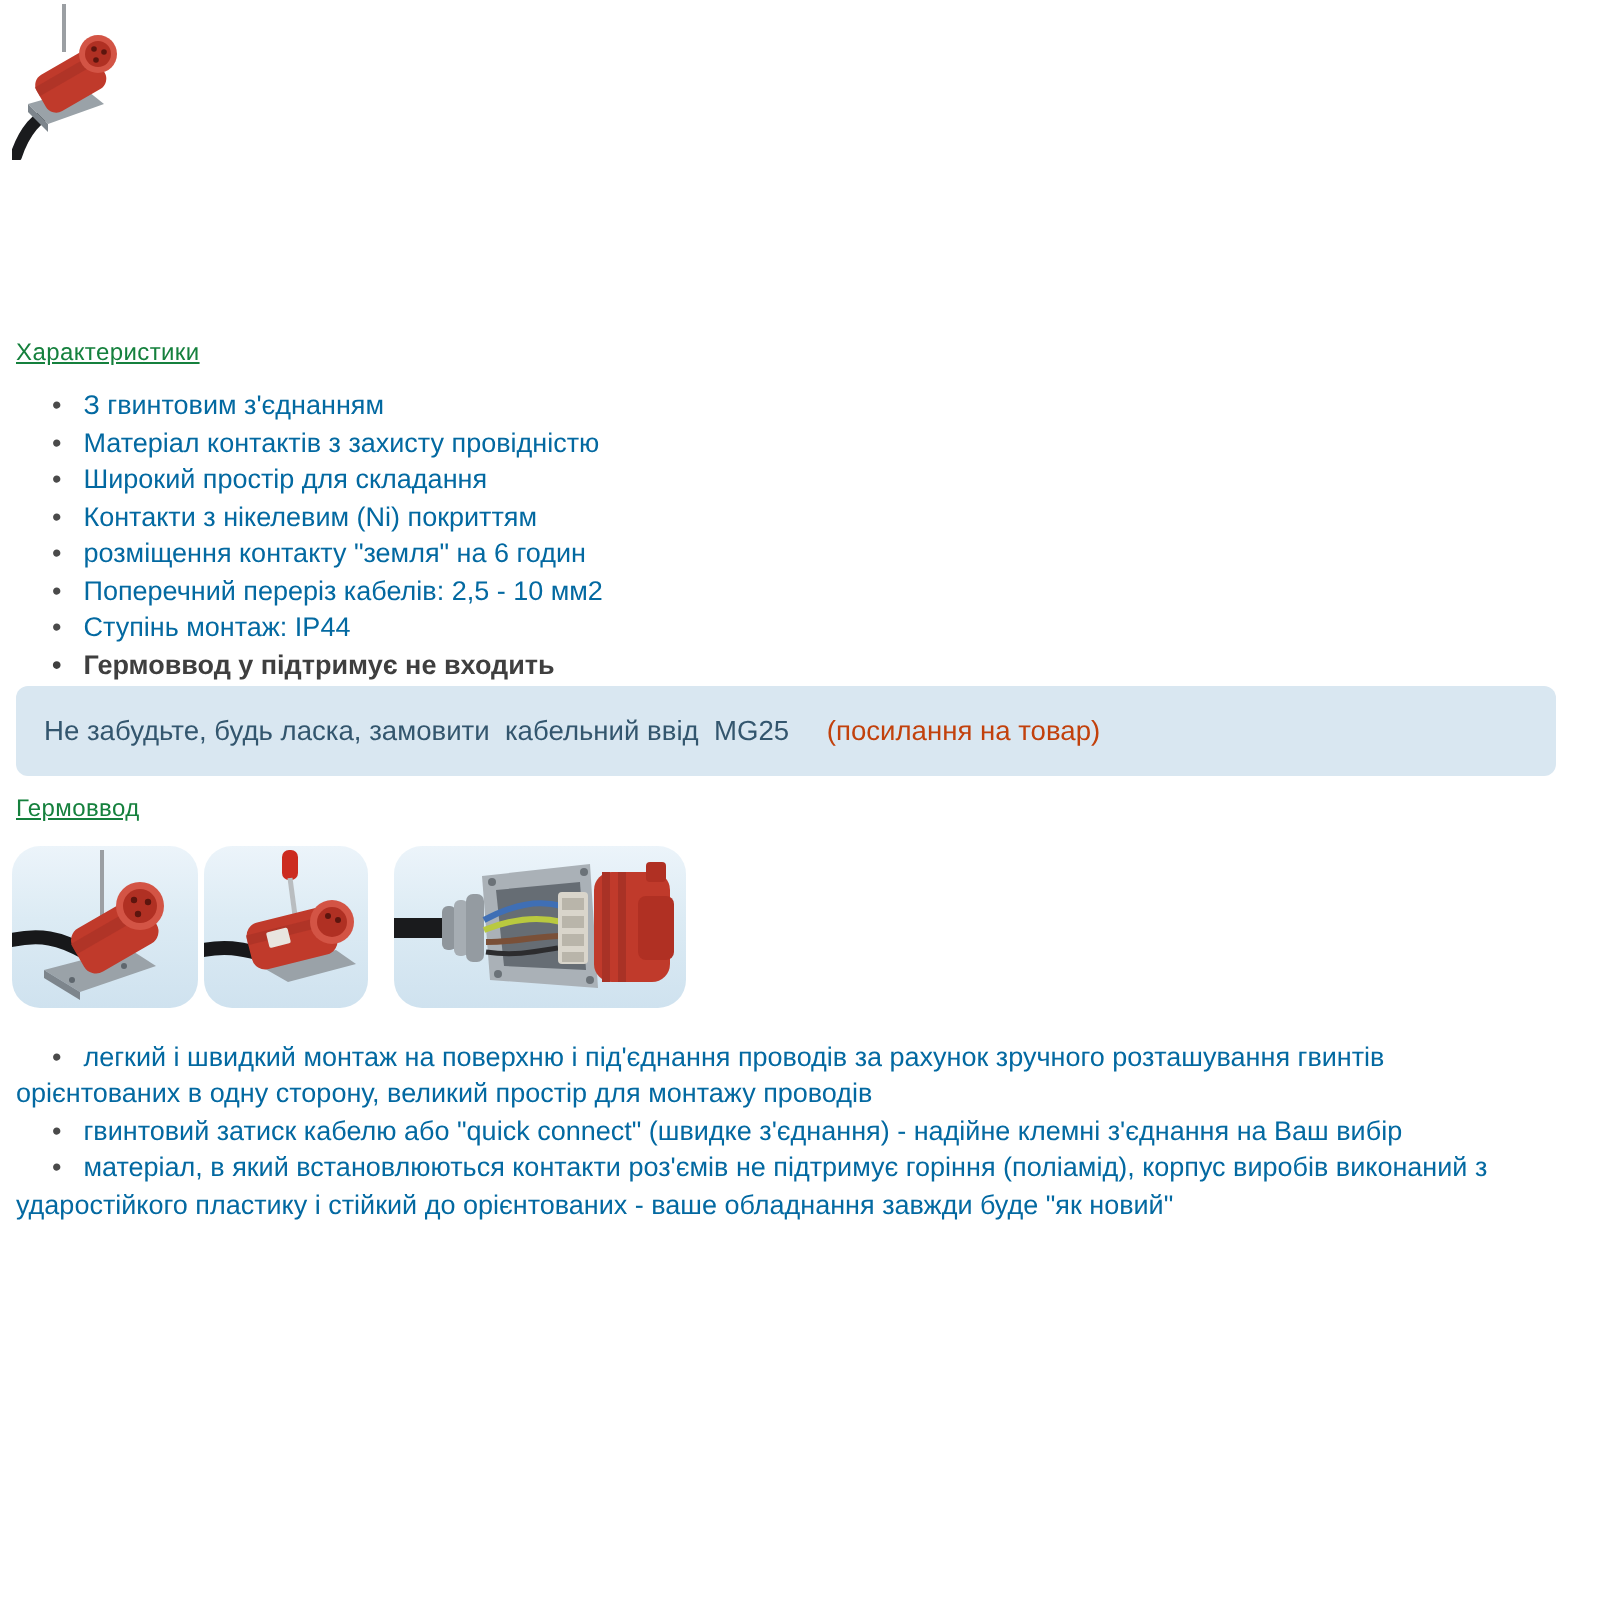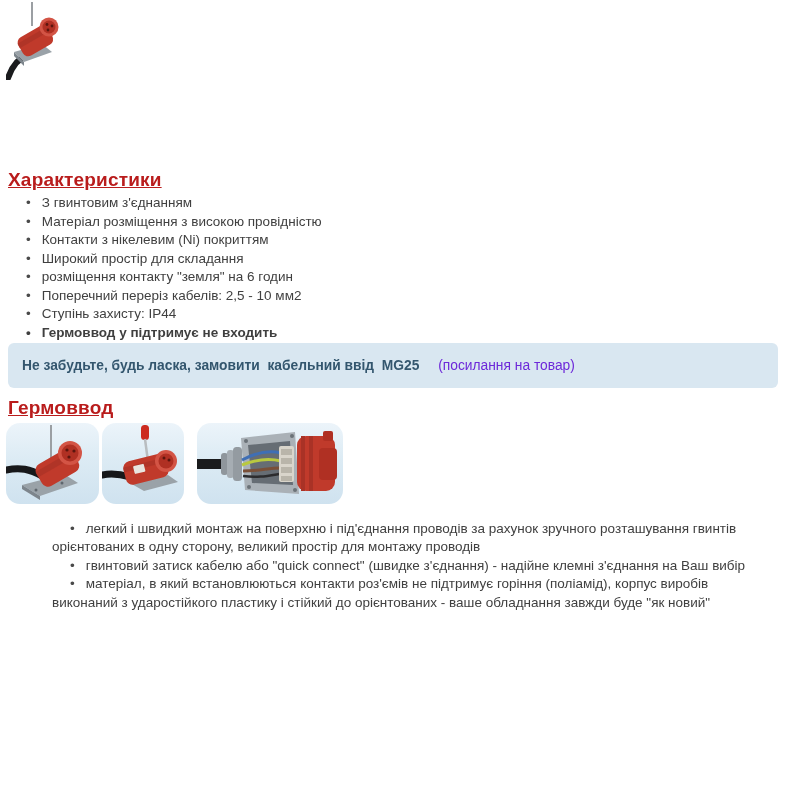--- a/index.html
+++ b/index.html
@@ -5,62 +5,62 @@
   html,body { margin:0; padding:0; background:#ffffff; }
   body {
     width:800px; height:800px; position:relative; overflow:hidden;
     font-family:"Liberation Sans", sans-serif;
     -webkit-font-smoothing:antialiased;
   }
   .abs { position:absolute; }
 
   
   .section-heading {
-    font-size:19px; font-weight:bold; color:#b91c1c;
+    font-size:12px; font-weight:normal; color:#15803d;
     text-decoration:underline; letter-spacing:.2px;
   }
 
   
   ul.plain { list-style:none; margin:0; padding:0; }
   ul.plain li {
-    font-size:13.5px; color:#404040; line-height:18.5px;
+    font-size:13.5px; color:#0369a1; line-height:18.5px;
     text-indent:18px;
   }
   ul.plain li::before { content:"\2022"; margin-right:11px; color:#4a4a4a; }
   ul.plain li.bold { font-weight:bold; color:#3f3f3f; }
   ul.plain li.bold::before { color:#3f3f3f; }
 
   
   #char-list { left:8px; top:194px; width:640px; }
 
   
   #notice {
     left:8px; top:343px; width:770px; height:45px;
     background:#d9e7f1; border-radius:6px;
     display:flex; align-items:center; box-sizing:border-box;
     padding-left:14px; font-size:13.8px;
   }
-  #notice .notice-bold { font-weight:bold; color:#33566e; white-space:pre-wrap; }
-  #notice .notice-link { color:#6d28d9; white-space:pre-wrap; text-decoration:none; cursor:pointer;padding-left:15px; }
+  #notice .notice-bold { font-weight:normal; color:#33566e; white-space:pre-wrap; }
+  #notice .notice-link { color:#c2410c; white-space:pre-wrap; text-decoration:none; cursor:pointer;padding-left:15px; }
 
   
   #tiles { left:6px; top:423px; display:flex; }
   .tile {
     height:81px; border-radius:14px;
     background:linear-gradient(180deg,#ecf4fa 0%, #dcebf4 45%, #cfe2ef 100%);
     overflow:hidden; flex:0 0 auto;
   }
   .tile-1 { width:93px; margin-right:3px; }
   .tile-2 { width:82px; margin-right:13px; }
   .tile-3 { width:146px; }
   .tile svg { display:block; }
 
   
   #adv-list { left:8px; top:520px; width:760px; }
-  #adv-list li { line-height:18.4px;margin-left:44px; }
+  #adv-list li { line-height:18.4px; }
 
   
   #top-product { left:6px; top:2px; width:56px; height:78px; }
 </style>
 </head>
 <body>
 
 <div id="top-product" class="abs">
   <svg width="56" height="78" viewBox="0 0 56 78">
     <line x1="26" y1="0" x2="26" y2="24" stroke="#9b9fa3" stroke-width="2"></line>
@@ -76,26 +76,26 @@
     <circle cx="41" cy="22.5" r="1.4" fill="#5c150e"></circle>
     <circle cx="46" cy="24" r="1.4" fill="#5c150e"></circle>
     <circle cx="42" cy="28" r="1.4" fill="#5c150e"></circle>
   </svg>
 </div>
 
 <div class="abs section-heading" style="left:8px; top:169px;">Характеристики</div>
 
 <ul id="char-list" class="abs plain">
   <li>З гвинтовим з'єднанням</li>
-  <li>Матеріал розміщення з високою провідністю</li>
+  <li>Матеріал контактів з захисту провідністю</li>
+  <li>Широкий простір для складання</li>
   <li>Контакти з нікелевим (Ni) покриттям</li>
-  <li>Широкий простір для складання</li>
   <li>розміщення контакту "земля" на 6 годин</li>
   <li>Поперечний переріз кабелів: 2,5 - 10 мм2</li>
-  <li>Ступінь захисту: IP44</li>
+  <li>Ступінь монтаж: IP44</li>
   <li class="bold">Гермоввод у підтримує не входить</li>
 </ul>
 
 <div id="notice" class="abs">
   <span class="notice-bold">Не забудьте, будь ласка, замовити  кабельний ввід  MG25</span>
     <span class="notice-link"> (посилання на товар)</span>
 </div>
 
 <div class="abs section-heading" style="left:8px; top:397px;">Гермоввод</div>
 

